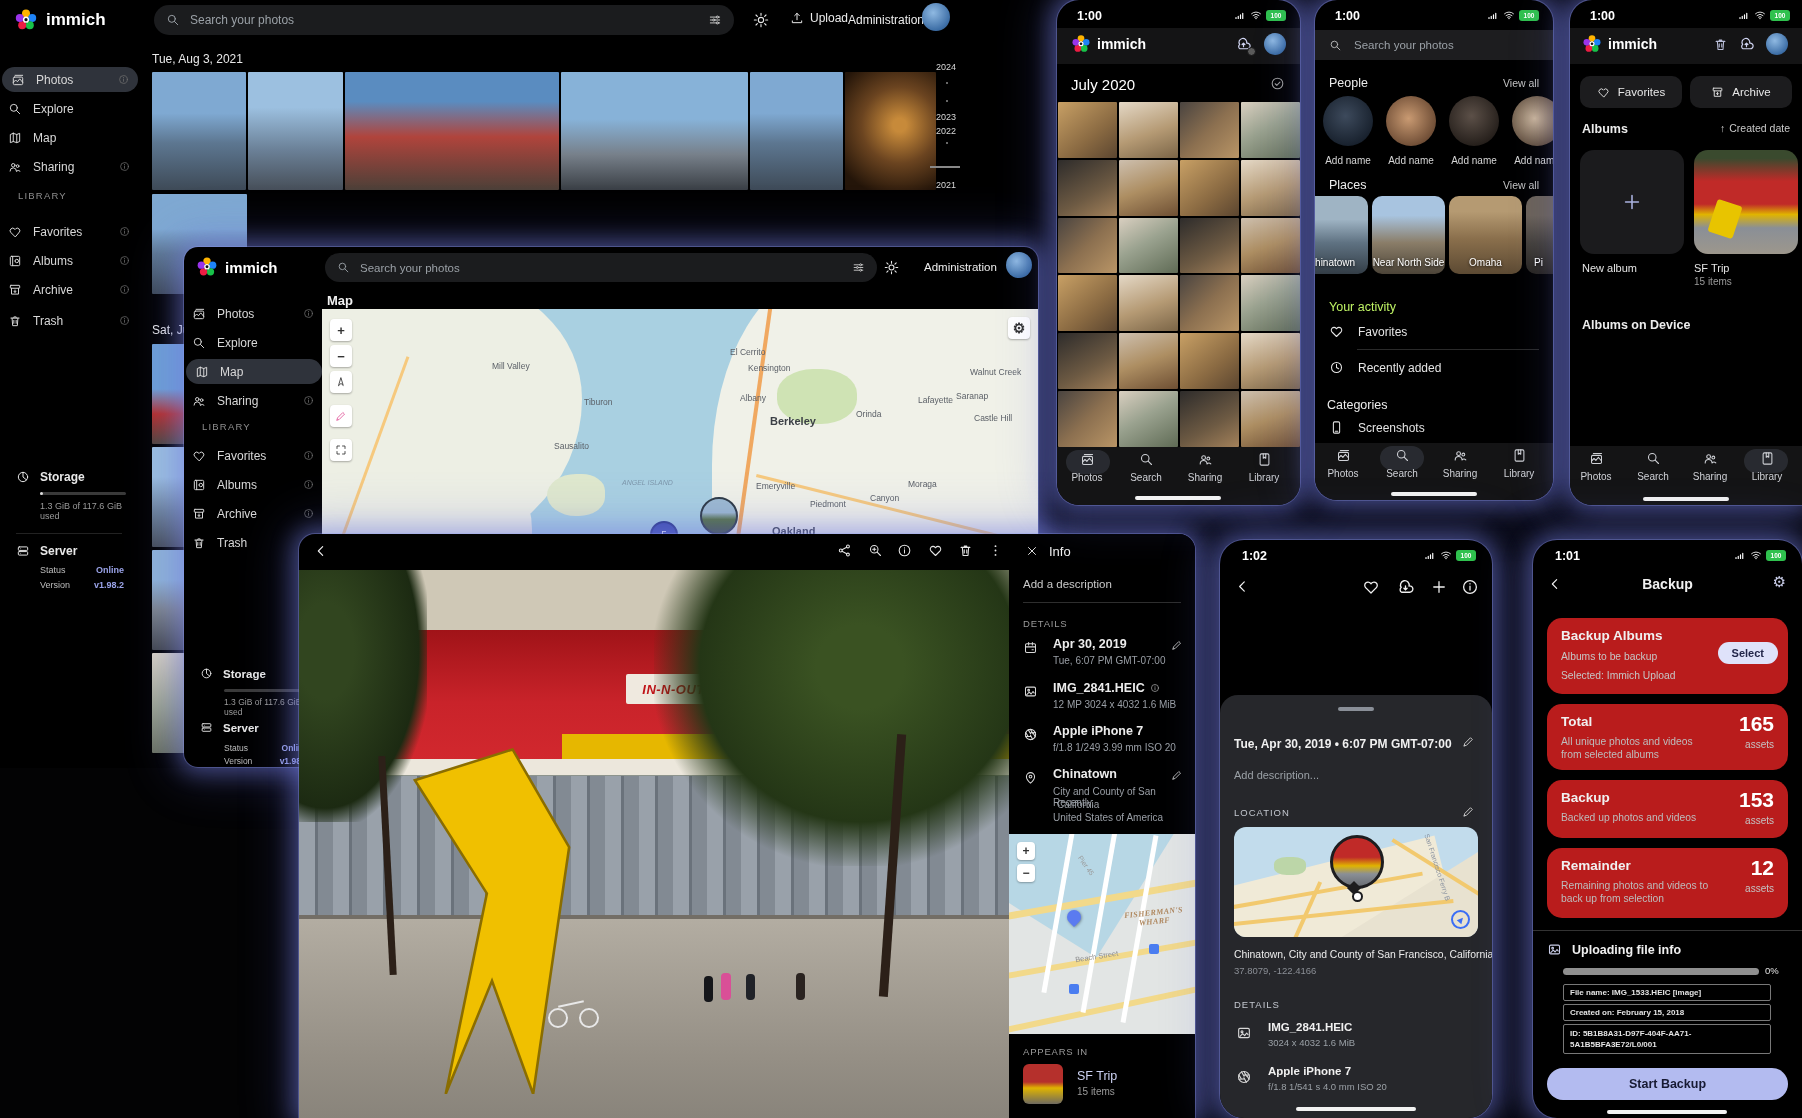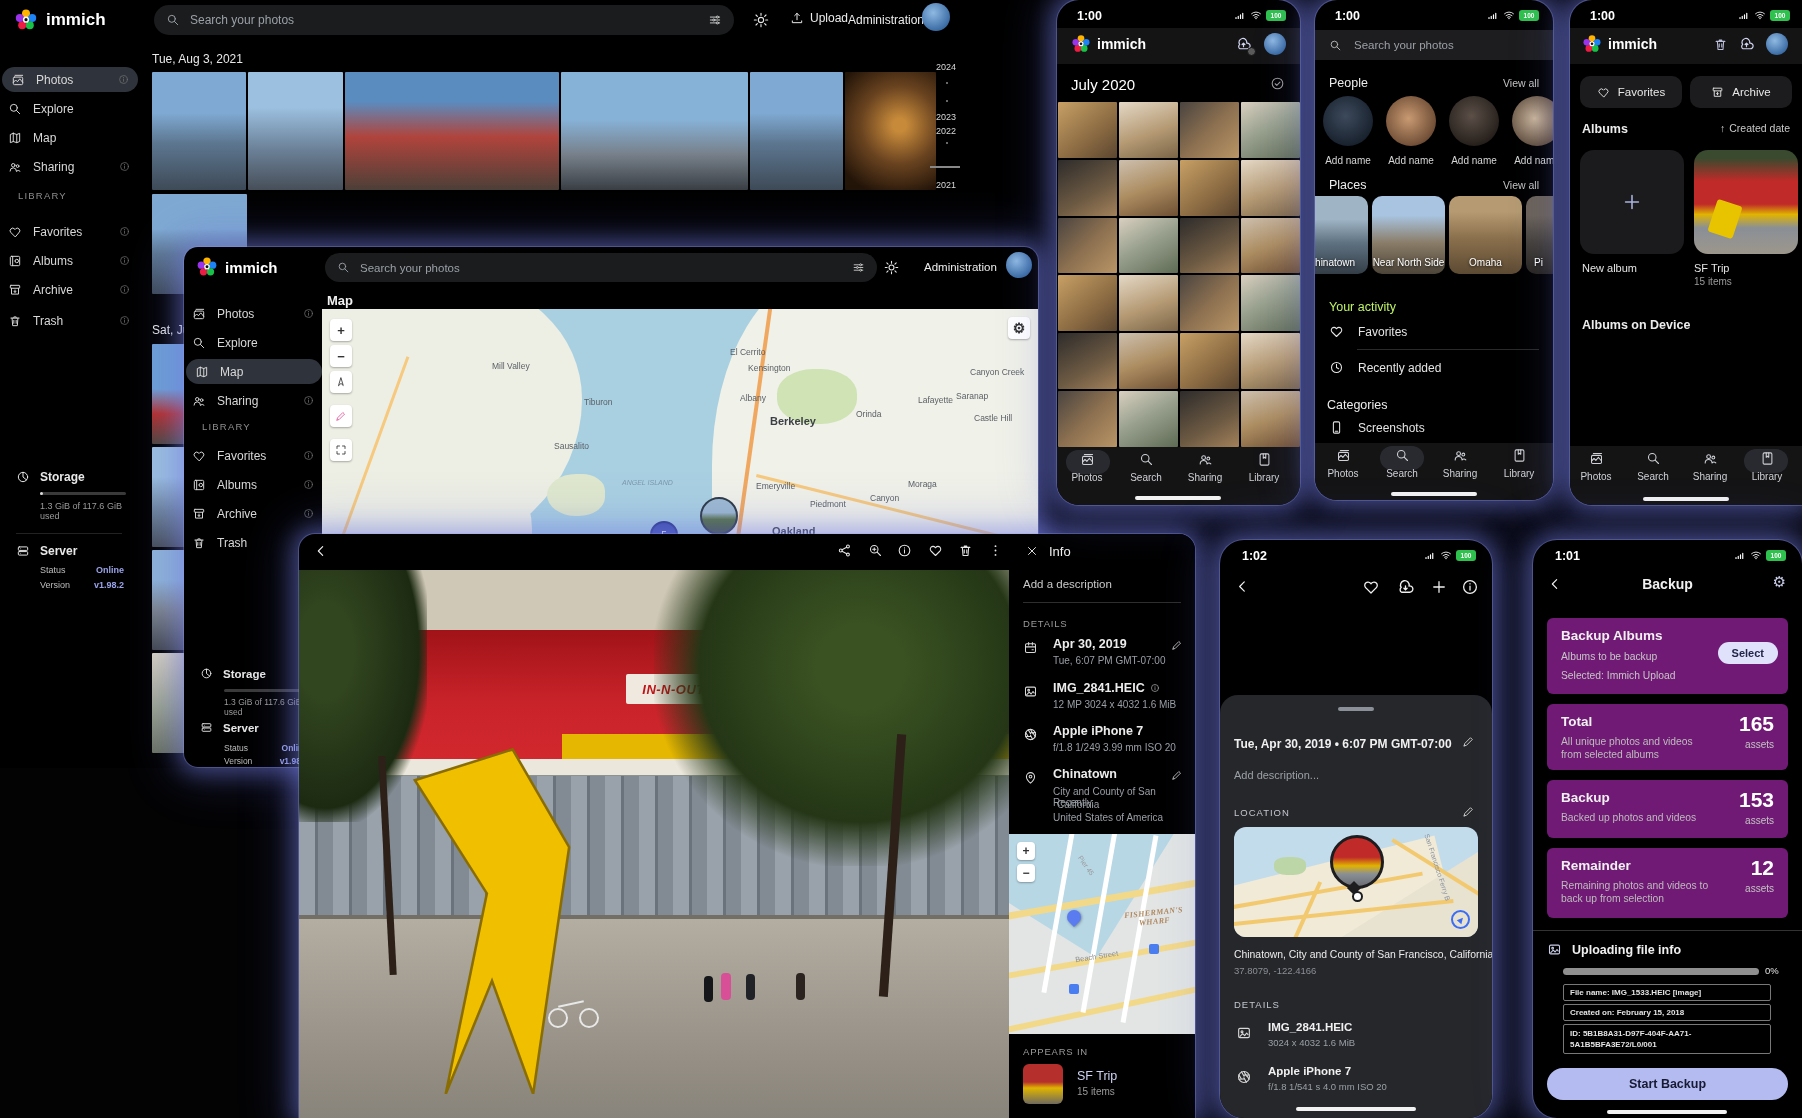--- a/index.html
+++ b/index.html
@@ -33,21 +33,21 @@
 .pal-city .cell:nth-child(4n+4){background:linear-gradient(180deg,#87b2d8 40%,#77808a 70%,#3a3f45)}
 .maplbl{position:absolute;color:#5a5f66;font-size:8.5px;white-space:nowrap}
 .maplbl.big{color:#3c4046;font-size:11px;font-weight:bold}
 .mapbtn{position:absolute;width:22px;height:22px;background:#fff;border-radius:4px;color:#333;
 display:flex;align-items:center;justify-content:center;font-size:13px;font-weight:bold;box-shadow:0 1px 2px rgba(0,0,0,.3)}
 .irow-t{font-size:12.5px;font-weight:bold;color:#ececec}
 .irow-s{font-size:10px;color:#9a9fa6;margin-top:3px}
 .statustime{font-size:12.5px;font-weight:bold;color:#fff}
 .batt{width:20px;height:11px;border-radius:3px;background:#2fc14e;color:#fff;font-size:6.5px;font-weight:bold;
 display:flex;align-items:center;justify-content:center}
-.p5card{position:absolute;left:14px;width:241px;background:#701a75;border-radius:6px}
+.p5card{position:absolute;left:14px;width:241px;background:#b91c1c;border-radius:15px}
 .p5t{position:absolute;left:14px;top:10px;font-size:13.5px;font-weight:bold;color:#f0f0f0}
 .p5d{position:absolute;left:14px;top:31px;width:150px;font-size:10.3px;line-height:13px;color:#bdbdbd}
 .p5v{position:absolute;right:14px;top:8px;font-size:21px;font-weight:bold;color:#fff}
 .p5u{position:absolute;right:14px;top:35px;font-size:10px;color:#c4c4c4}
 .filerow{position:absolute;left:30px;width:208px;border:1px solid #787878;border-radius:2px;
 color:#e3e3e3;font-size:8px;font-weight:bold;padding:3px 6px;box-sizing:border-box;font-family:"Liberation Sans",sans-serif}
 .addname{position:absolute;width:60px;text-align:center;color:#d5d5d5;font-size:10px}
 .placecard{position:absolute;top:196px;width:73px;height:78px;border-radius:10px;overflow:hidden}
 .placelbl{position:absolute;bottom:6px;left:0;right:0;text-align:center;color:#fff;font-size:10px;font-weight:normal;text-shadow:0 1px 3px rgba(0,0,0,.9)}
 .actrow{position:absolute;left:14px;display:flex;align-items:center;gap:14px;color:#e4e4e4;font-size:12px}
@@ -507,21 +507,21 @@
       <div class="maplbl" style="left:170px;top:52px">Mill Valley</div>
       <div class="maplbl" style="left:262px;top:88px">Tiburon</div>
       <div class="maplbl" style="left:232px;top:132px">Sausalito</div>
       <div class="maplbl" style="left:300px;top:170px;font-size:7px;color:#7e98ac;font-style:italic">ANGEL ISLAND</div>
       <div class="maplbl" style="left:408px;top:38px">El Cerrito</div>
       <div class="maplbl" style="left:426px;top:54px">Kensington</div>
       <div class="maplbl" style="left:418px;top:84px">Albany</div>
       <div class="maplbl big" style="left:448px;top:106px">Berkeley</div>
       <div class="maplbl" style="left:534px;top:100px">Orinda</div>
       <div class="maplbl" style="left:596px;top:86px">Lafayette</div>
-      <div class="maplbl" style="left:648px;top:58px">Canyon Creek</div>
+      <div class="maplbl" style="left:648px;top:58px">Walnut Creek</div>
       <div class="maplbl" style="left:634px;top:82px">Saranap</div>
       <div class="maplbl" style="left:652px;top:104px">Castle Hill</div>
       <div class="maplbl" style="left:434px;top:172px">Emeryville</div>
       <div class="maplbl" style="left:488px;top:190px">Piedmont</div>
       <div class="maplbl" style="left:586px;top:170px">Moraga</div>
       <div class="maplbl" style="left:548px;top:184px">Canyon</div>
       <div class="maplbl big" style="left:450px;top:216px">Oakland</div>
       <div class="maplbl big" style="left:310px;top:258px">San Francisco</div>
       <div class="maplbl big" style="left:478px;top:282px">Alameda</div>
 

